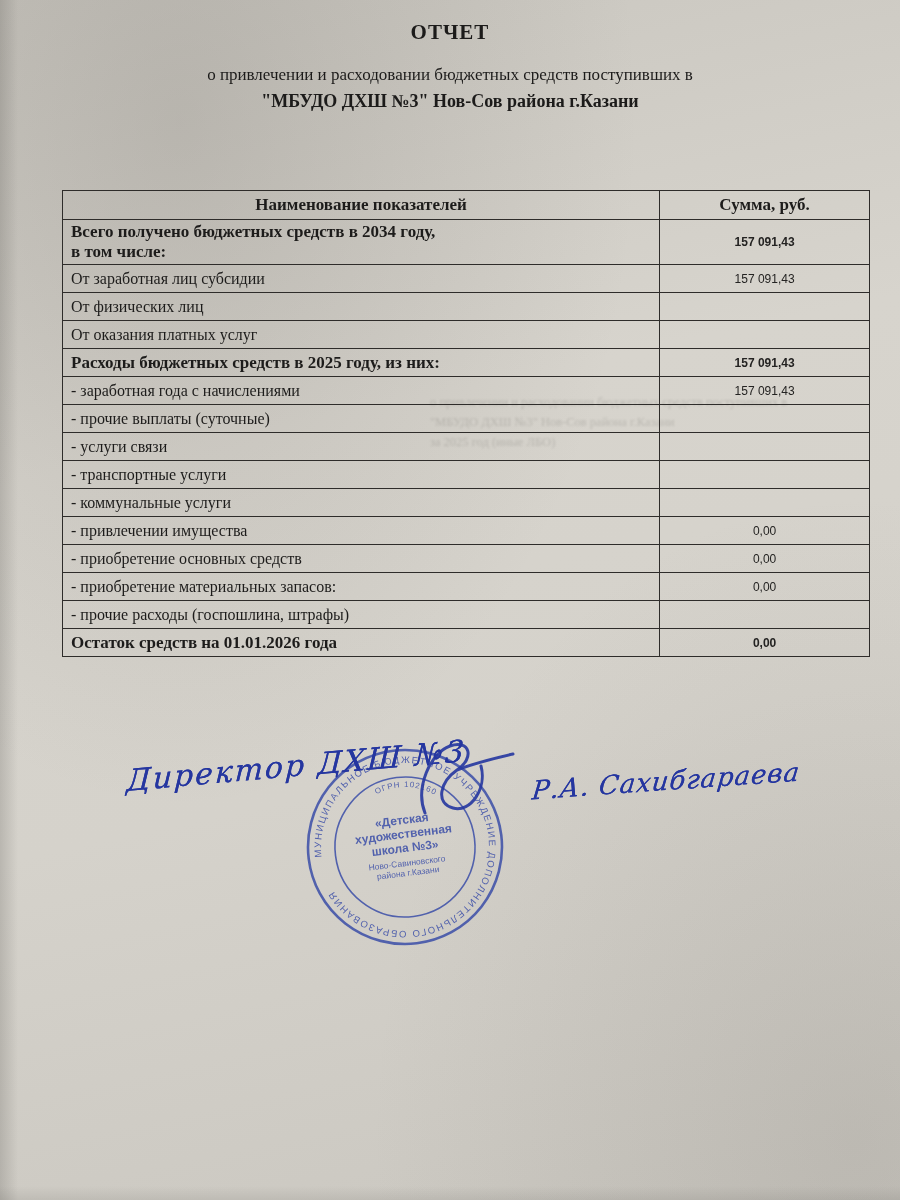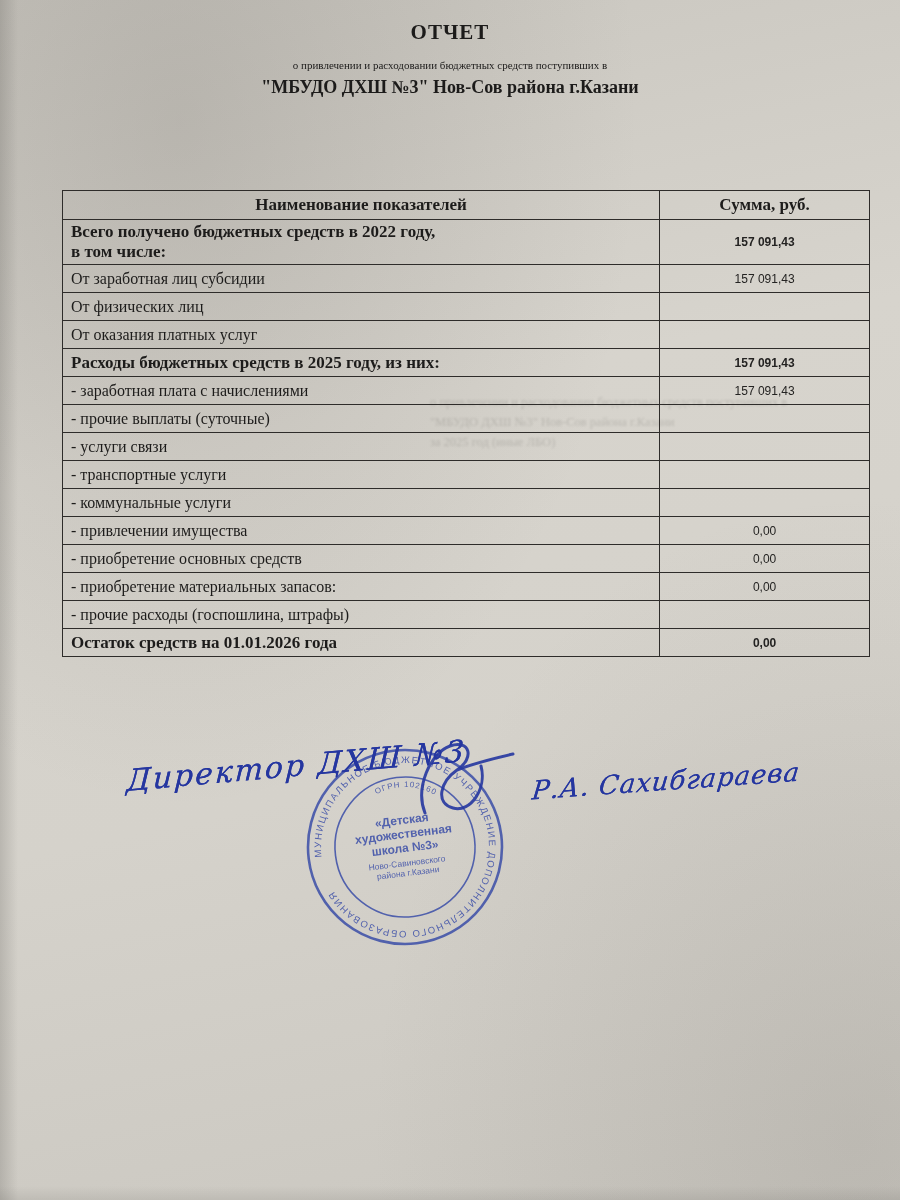--- a/index.html
+++ b/index.html
@@ -24,21 +24,21 @@
     pointer-events:none;
   }
   .header{
     position:relative;
     text-align:center;
     padding-top:20px;
     color:#1c1b1a;
     z-index:2;
   }
   .title{font-size:21px;font-weight:bold;letter-spacing:1px;}
-  .sub1{font-size:11px;margin-top:14px;}
+  .sub1{font-size:17px;margin-top:20px;}
   .sub2{font-size:18px;font-weight:bold;margin-top:6px;}
   .sub3{font-size:17px;margin-top:5px;}
   .report-table{
     position:absolute;
     left:62px;top:190px;width:808px;
     border-collapse:collapse;
     z-index:2;
   }
   .report-table th,.report-table td{
     border:1.6px solid #2e2c2a;
@@ -105,42 +105,42 @@
 
 <table class="report-table">
   <thead>
     <tr>
       <th class="col-name" style="width:74%">Наименование показателей</th>
       <th>Сумма, руб.</th>
     </tr>
   </thead>
   <tbody>
     <tr class="row-bold">
-      <td class="label">Всего получено бюджетных средств в 2022 году,
+      <td class="label">Всего получено бюджетных средств в 2034 году,
 в том числе:</td>
       <td class="value v-bold">157 091,43</td>
     </tr>
     <tr>
       <td class="label">От заработная лиц  субсидии</td>
       <td class="value">157 091,43</td>
     </tr>
     <tr>
       <td class="label">От физических лиц</td>
       <td class="value"></td>
     </tr>
     <tr>
       <td class="label">От оказания платных услуг</td>
       <td class="value"></td>
     </tr>
     <tr class="row-bold">
       <td class="label">Расходы бюджетных средств в 2025 году, из них:</td>
       <td class="value v-bold">157 091,43</td>
     </tr>
     <tr>
-      <td class="label">- заработная плата с начислениями</td>
+      <td class="label">- заработная года с начислениями</td>
       <td class="value">157 091,43</td>
     </tr>
     <tr>
       <td class="label">- прочие выплаты (суточные)</td>
       <td class="value"></td>
     </tr>
     <tr>
       <td class="label">- услуги связи</td>
       <td class="value"></td>
     </tr>

